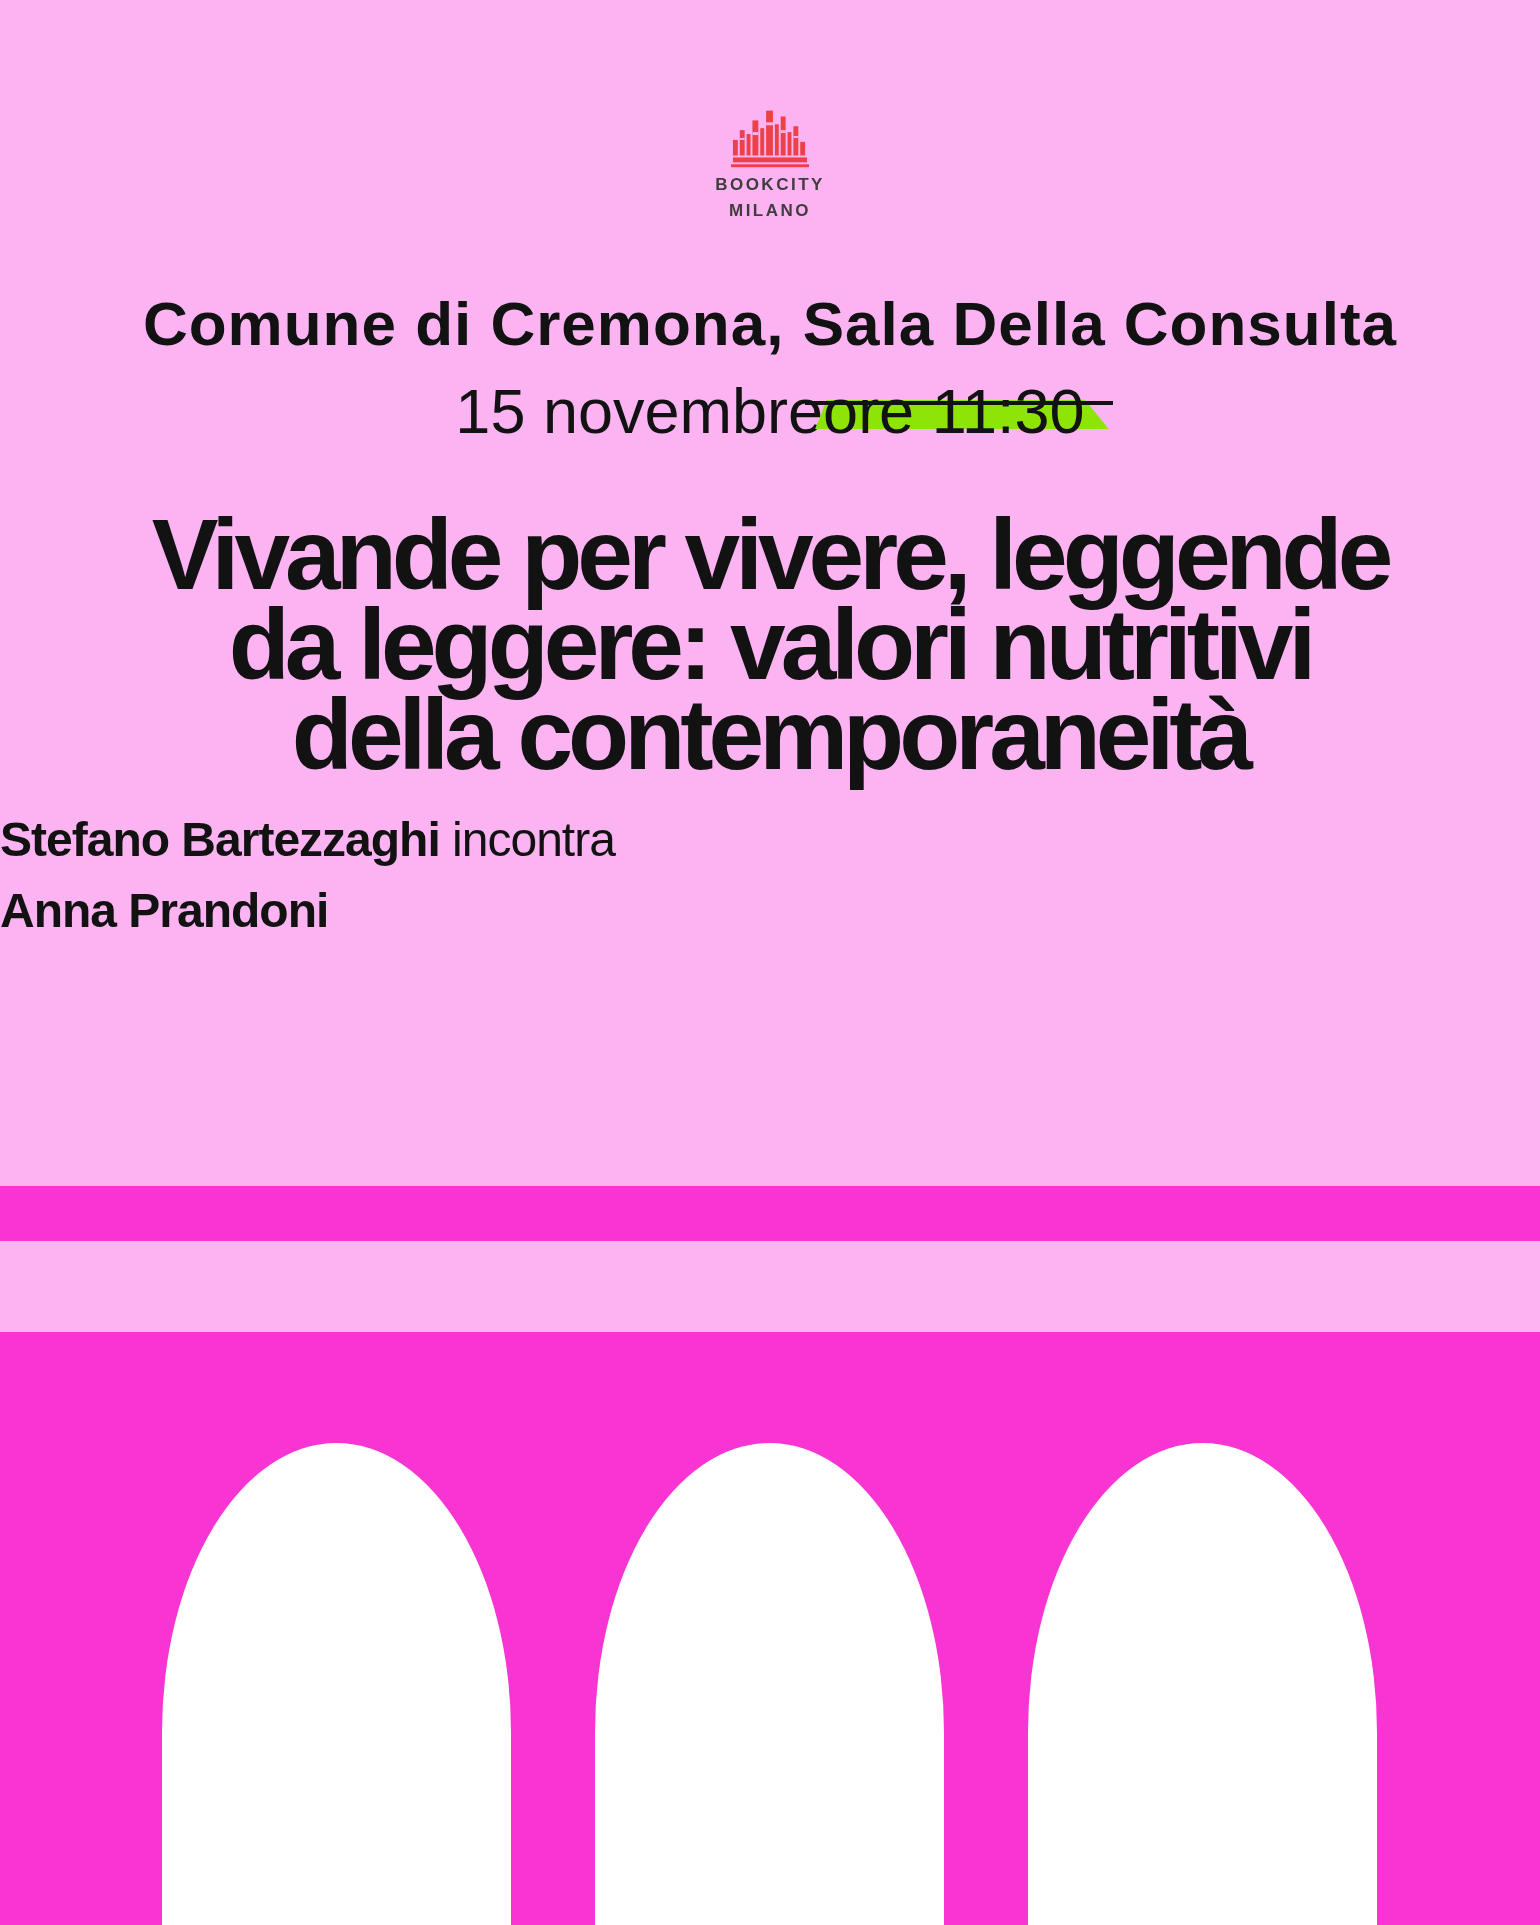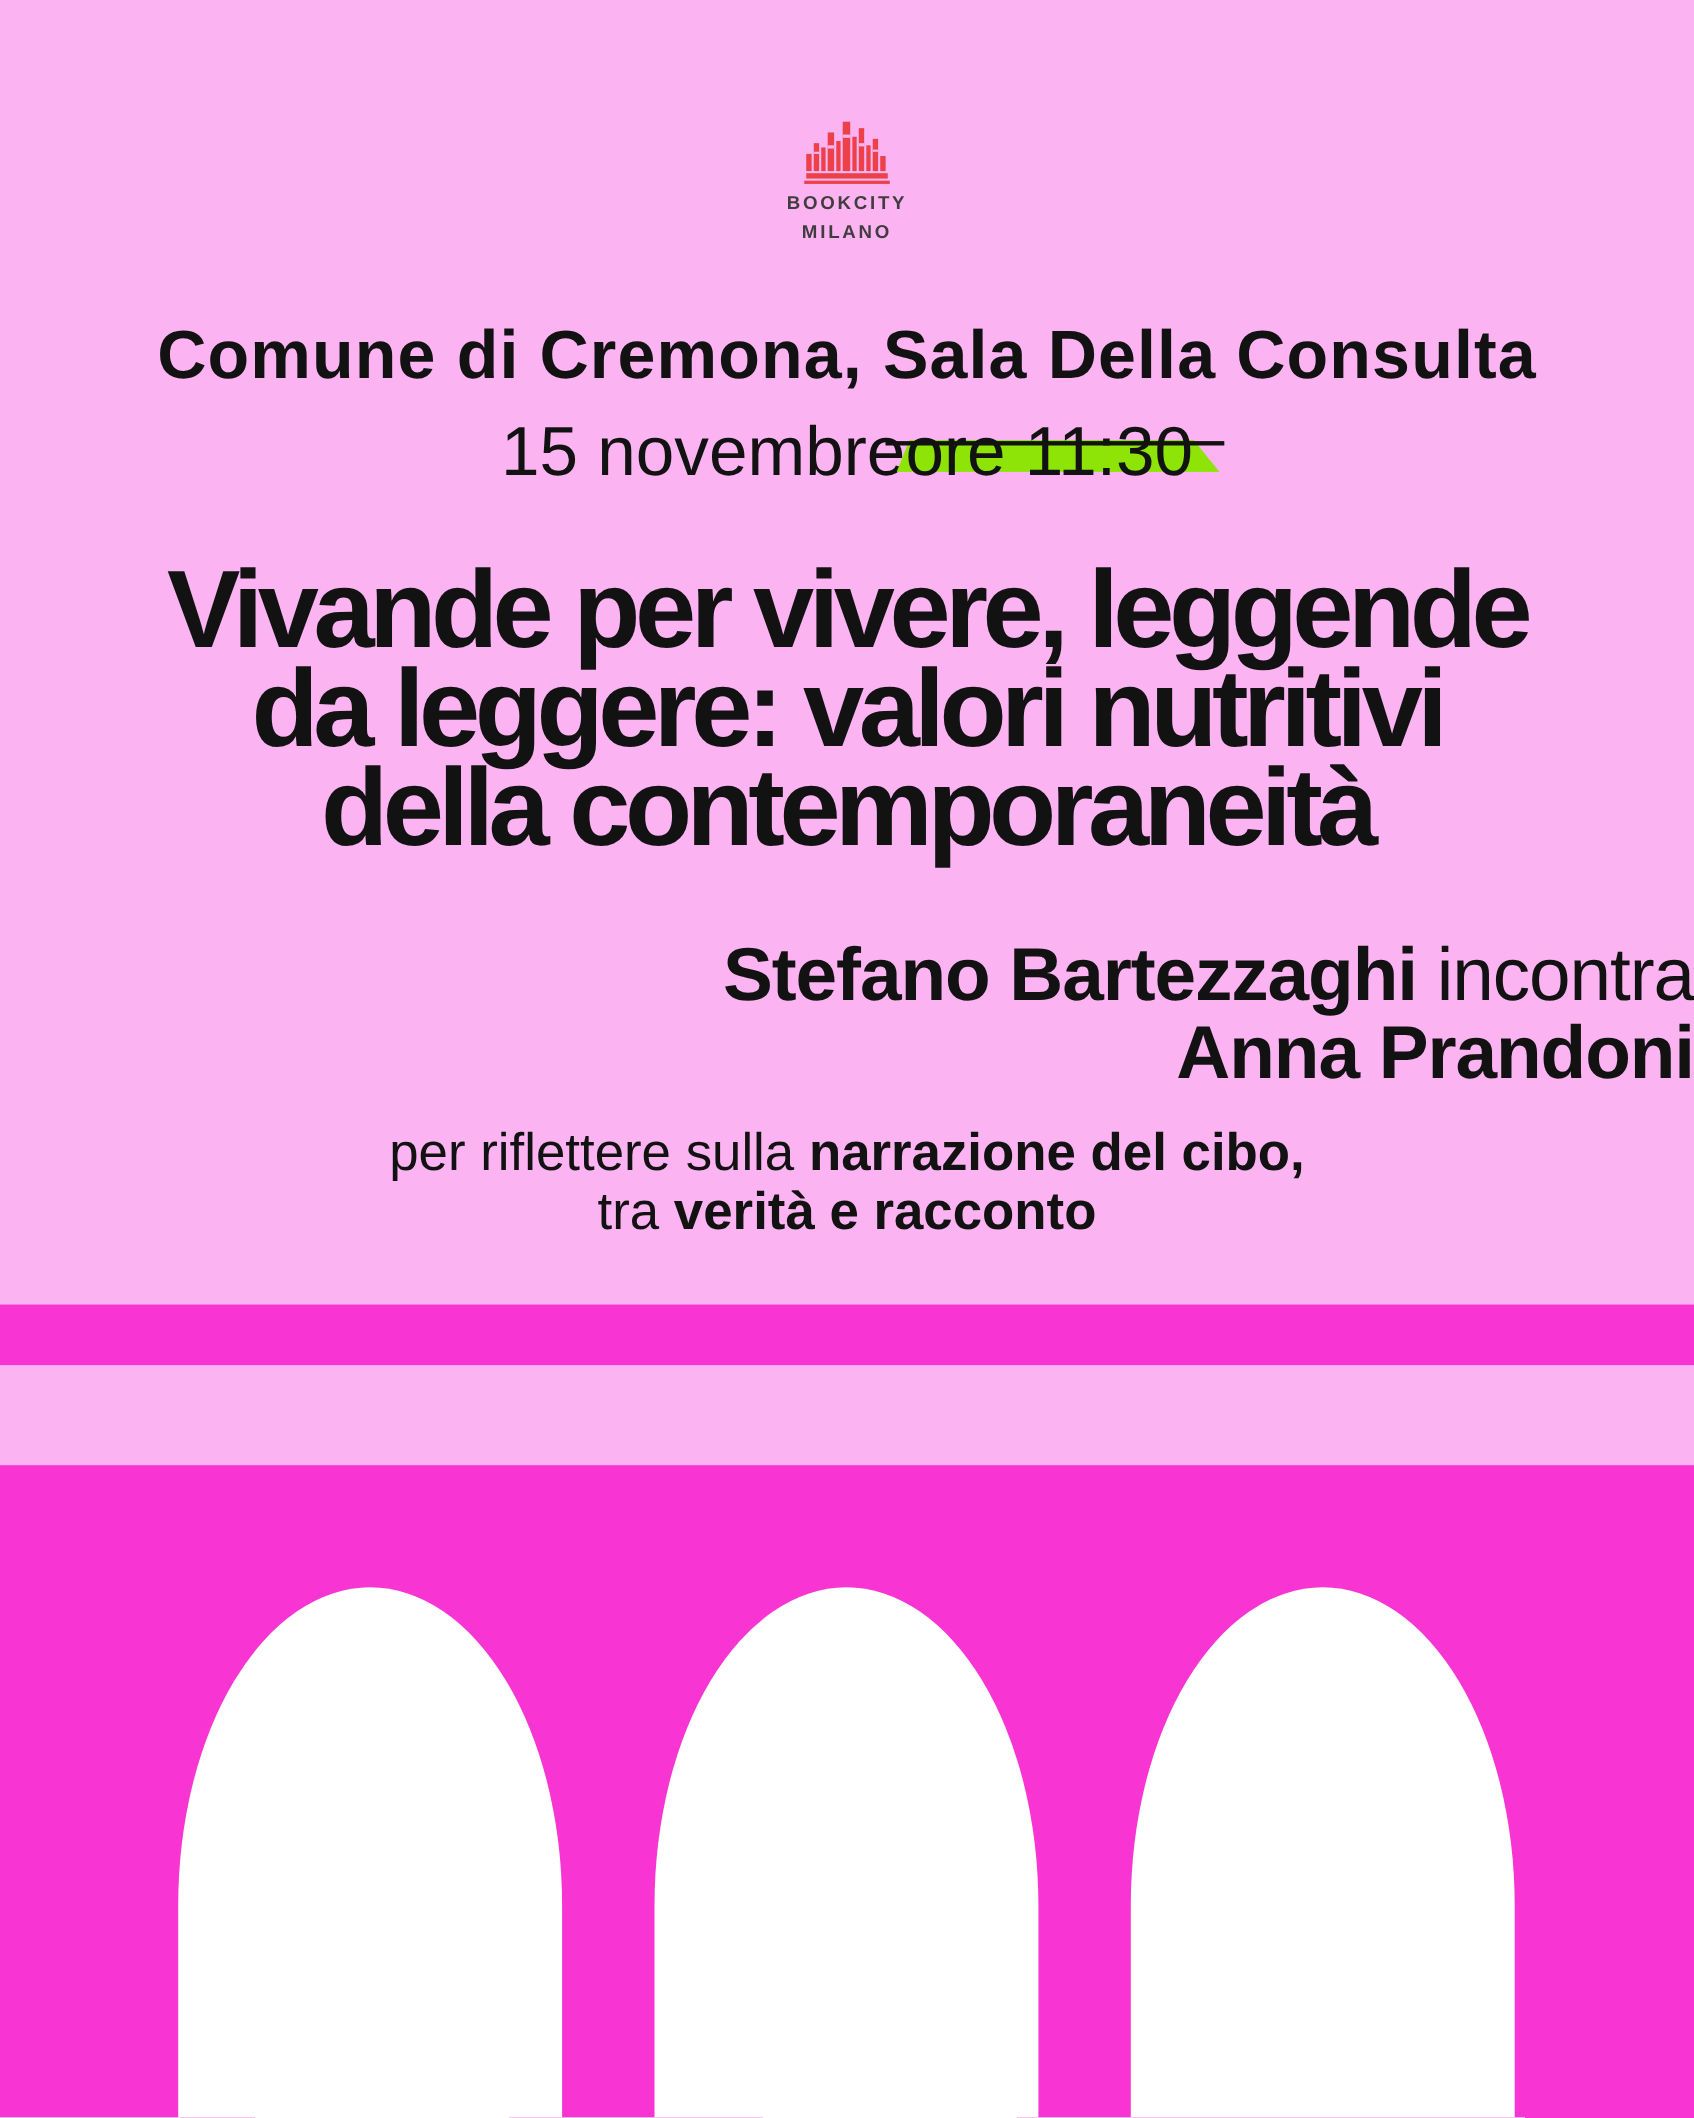--- a/index.html
+++ b/index.html
@@ -34,22 +34,22 @@
   .time-hl{position:absolute;left:-8px;top:20px;width:calc(100% + 32px);height:29px;
            background:var(--green);
            clip-path:polygon(4% 0, 92% 0, 100% 100%, 0 100%);}
   .time-text{position:relative;z-index:1;}
   .time-strike{position:absolute;left:-18px;right:-28px;top:21px;height:4px;
                background:var(--ink);z-index:2;}
   
   .title{position:absolute;top:509px;left:0;width:100%;text-align:center;
          font-size:100px;font-weight:700;letter-spacing:-5px;line-height:90px;}
   
-  .names{position:absolute;top:851px;left:0;width:100%;text-align:right;
-         font-size:68px;line-height:71px;letter-spacing:-1px;}
+  .names{position:absolute;top:804px;left:0;width:100%;text-align:left;
+         font-size:48px;line-height:71px;letter-spacing:-1px;}
   .names b{font-weight:700;}
   
   .desc{position:absolute;top:1022px;left:0;width:100%;text-align:center;
         font-size:48px;line-height:53px;}
   .desc b{font-weight:700;}
   
   .band-magenta{position:absolute;left:0;width:100%;background:var(--magenta);}
   .band-1{top:1186px;height:55px;}
   .bottom-section{position:absolute;left:0;top:1332px;width:100%;height:593px;
                   background:var(--magenta);}
@@ -104,24 +104,20 @@
     <div>Vivande per vivere, leggende</div>
     <div>da leggere: valori nutritivi</div>
     <div>della contemporaneità</div>
   </div>
 
   <div class="names">
     <div><b>Stefano Bartezzaghi</b> <span>incontra</span></div>
     <div><b>Anna Prandoni</b></div>
   </div>
 
-  <div class="desc">
-    <div><span>per riflettere sulla </span><b>narrazione del cibo,</b></div>
-    <div><span>tra </span><b>verità e racconto</b></div>
-  </div>
 
   <div class="band-magenta band-1"></div>
 
   <div class="bottom-section">
     <div class="arch arch-1"></div>
     <div class="arch arch-2"></div>
     <div class="arch arch-3"></div>
   </div>
 
 </div>

